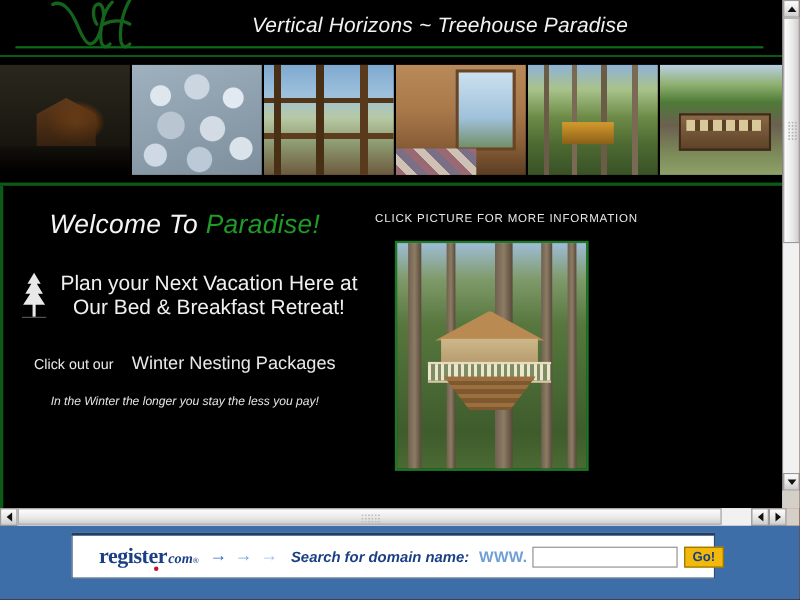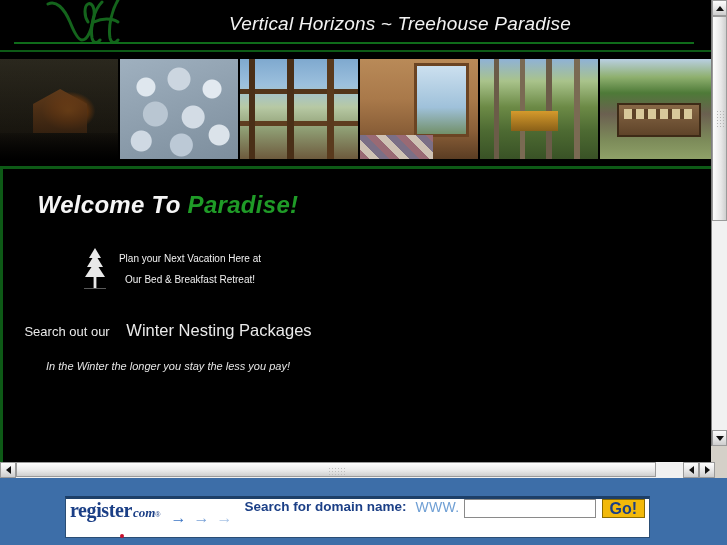--- a/index.html
+++ b/index.html
@@ -93,27 +93,27 @@
       background:repeating-linear-gradient(90deg,#d8c89a 0 8px,#5c4127 8px 12px);}
 
   
   .pagebody{position:relative;width:711px;height:297px;background:#000;
             border-left:3px solid #0d5a16;box-sizing:border-box;overflow:hidden;}
 
   .leftcol{position:absolute;left:0;top:0;width:330px;height:297px;}
   .rightcol{position:absolute;left:330px;top:0;width:370px;height:297px;}
 
   .welcome{margin:22px 0 0 0;text-align:center;font-size:24px;font-style:italic;
-           color:#f5f5f5;font-weight:700;letter-spacing:.3px;}
+           color:#f5f5f5;font-weight:400;letter-spacing:.3px;}
   .welcome .accent{color:#1f9b27;}
 
   .pitch{position:relative;margin:28px 0 0 0;display:flex;align-items:center;
          justify-content:center;gap:10px;padding-left:6px;}
   .tree-icon{flex:0 0 auto;width:28px;height:44px;}
-  .pitch-text{color:#f0f0f0;font-size:10px;line-height:21px;text-align:center;white-space:pre-line;}
+  .pitch-text{color:#f0f0f0;font-size:19px;line-height:21px;text-align:center;white-space:pre-line;}
 
   .nesting{margin:30px 0 0 0;text-align:center;color:#e9e9e9;font-size:13px;line-height:19px;}
   .nesting .big{font-size:16.5px;margin-left:13px;}
   .nesting .quote{display:block;font-size:13.5px;margin-top:3px;letter-spacing:.1px;}
   .nesting .small{display:block;font-size:11px;margin-top:16px;color:#e4e4e4;font-style:italic;}
 
   .testi{margin:30px 0 0 0;text-align:center;color:#ededed;font-size:14px;line-height:21px;}
   .testi .bold{font-weight:bold;font-size:16px;}
 
   .clickinfo{margin:24px 0 0 8px;color:#e6e6e6;font-size:10.5px;letter-spacing:.7px;}
@@ -163,36 +163,36 @@
          background:radial-gradient(circle,#bdbdbd 40%,transparent 41%) 0 0/3px 3px;}
   .hbtn{position:absolute;width:16px;height:16px;background:linear-gradient(180deg,#fdfdfd,#e6e6e6 55%,#cdcdcd);
         border:1px solid #9a9a9a;box-sizing:border-box;display:flex;align-items:center;justify-content:center;}
   .hbtn.left{left:0;top:0;}
   .pairbtns{position:absolute;left:683px;top:462px;width:44px;height:16px;background:#d4d0c8;display:flex;}
   .pairbtns .hbtn{position:relative;}
   .corner{position:absolute;left:711px;top:446px;width:16px;height:16px;background:#d4d0c8;}
 
   
   .adzone{position:absolute;left:0;top:478px;width:727px;height:67px;background:#3d6ea8;}
-  .adbanner{position:absolute;left:65px;top:18px;width:585px;height:42px;background:#fff;
+  .adbanner{position:absolute;left:65px;top:6px;width:585px;height:42px;background:#fff;
             border:1px solid #2a4d74;border-top:3px solid #1d3f68;box-sizing:border-box;
-            display:flex;padding:0 0;}
+            display:flex;align-items:center;padding:0 20px;}
   .reg-logo{display:flex;align-items:baseline;position:relative;margin-left:4px;}
   .reg-main{font-family:"Liberation Serif", serif;font-weight:bold;font-size:20px;color:#1b3f86;letter-spacing:-.4px;}
   .reg-com{font-family:"Liberation Serif", serif;font-style:italic;font-weight:bold;font-size:13px;color:#1b3f86;margin-left:1px;}
   .reg-dot{position:absolute;left:55%;bottom:-1px;width:4px;height:4px;border-radius:50%;background:#c8102e;}
   .reg-tm{font-size:7px;color:#1b3f86;vertical-align:super;}
   .arrows{display:flex;align-items:center;gap:7px;margin-left:10px;}
   .ar1{color:#3a74c4;}.ar2{color:#7ba3d8;}.ar3{color:#a9c4e6;}
   .arw{font-size:16px;line-height:1;font-weight:bold;}
-  .ad-label{margin-left:12px;font-size:13.5px;font-weight:bold;color:#1b3f86;white-space:nowrap;}
-  .ad-www{margin-left:9px;font-size:14px;font-weight:normal;color:#6f9fd4;letter-spacing:.3px;}
+  .ad-label{margin-left:12px;font-size:13.5px;font-weight:bold;color:#1b3f86;white-space:nowrap;font-style:italic;}
+  .ad-www{margin-left:9px;font-size:14px;font-weight:bold;color:#6f9fd4;letter-spacing:.3px;}
   .ad-input{margin-left:4px;width:132px;height:19px;background:#fff;border:1px solid #8a8a8a;box-sizing:border-box;}
   .ad-go{margin-left:6px;height:19px;padding:0 7px;background:#f2b90a;border:1px solid #8a6a00;
-         color:#1b3f86;font-size:16px;font-weight:bold;display:flex;align-items:center;box-sizing:border-box;}
+         color:#1b3f86;font-size:12px;font-weight:bold;display:flex;align-items:center;box-sizing:border-box;}
 </style>
 </head>
 <body>
 
 <div class="screen">
 
   <div class="viewport">
 
     <div class="header">
       <div class="logo">
@@ -233,27 +233,45 @@
                 <rect x="12.6" y="29" width="2.8" height="12"></rect>
               </g>
               <rect x="3" y="41" width="22" height="1" fill="#5a5a5a"></rect>
             </svg>
           </span>
           <span class="pitch-text">Plan your Next Vacation Here at
 Our Bed &amp; Breakfast Retreat!</span>
         </div>
 
         <div class="nesting">
-          <span>Search out our </span><span class="big">Winter Nesting Packages</span>
+          <span>Click out our </span><span class="big">Winter Nesting Packages</span>
           <span class="small">In the Winter the longer you stay the less you pay!</span>
         </div>
 
 
       </div>
 
+      <div class="rightcol">
+        <div class="clickinfo">CLICK PICTURE FOR MORE INFORMATION</div>
+        <div class="photoframe">
+          <div class="ph-treehouse">
+            <div class="trunk" style="left:6%;width:7%"></div>
+            <div class="trunk" style="left:26%;width:5%"></div>
+            <div class="trunk" style="left:52%;width:9%"></div>
+            <div class="trunk" style="left:76%;width:6%"></div>
+            <div class="trunk" style="left:90%;width:5%"></div>
+            <div class="house">
+              <div class="roof"></div>
+              <div class="body"></div>
+              <div class="rail"></div>
+              <div class="base"></div>
+            </div>
+          </div>
+        </div>
+      </div>
 
     </div>
   </div>
 
   <div class="vscroll">
     <div class="sbtn up">
       <span class="arr u"></span>
     </div>
     <div class="vtrack">
       <div class="vthumb">

